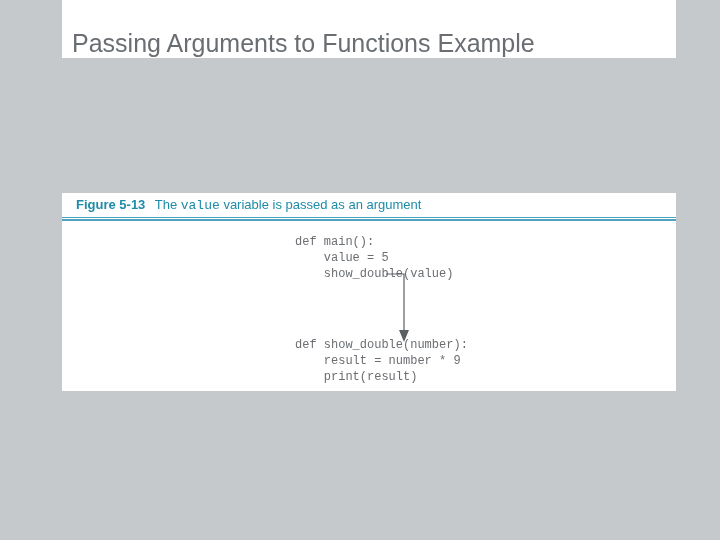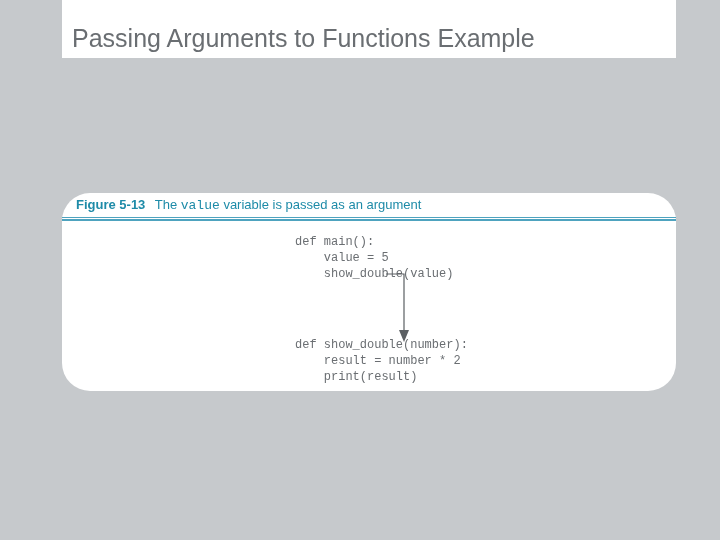--- a/index.html
+++ b/index.html
@@ -16,36 +16,35 @@
     position: relative;
   }
   .title-bar {
     position: absolute;
     top: 0;
     left: 62px;
     width: 614px;
     height: 58px;
     background: #ffffff;
     display: flex;
-    align-items: center;
+    align-items: flex-end;
     padding: 18px 10px 0 10px;
   }
   .title {
     font-size: 25px;
     color: #6a6e72;
     font-weight: 400;
   }
   .figure-box {
     position: absolute;
     top: 193px;
     left: 62px;
     width: 614px;
     height: 198px;
     background: #ffffff;
-    border-radius: 28px;
   }
   .fig-caption {
     position: absolute;
     top: 4px;
     left: 14px;
     font-size: 13px;
     color: #1e8ba8;
   }
   .fig-caption .fig-label {
     font-weight: 700;
@@ -114,18 +113,18 @@
     show_double(value)</div>
 
     <div class="arrow">
       <svg width="28" height="72" viewBox="0 0 28 72">
         <path d="M 4 2 L 22 2 L 22 58" fill="none" stroke="#5b5f63" stroke-width="1.2"></path>
         <path d="M 22 70 L 17 58 L 27 58 Z" fill="#5b5f63"></path>
       </svg>
     </div>
 
     <div class="code code-show">def show_double(number):
-    result = number * 2
+    result = number * 9
     print(result)</div>
 
   </div>
 
 </div>
 
 </body></html>

